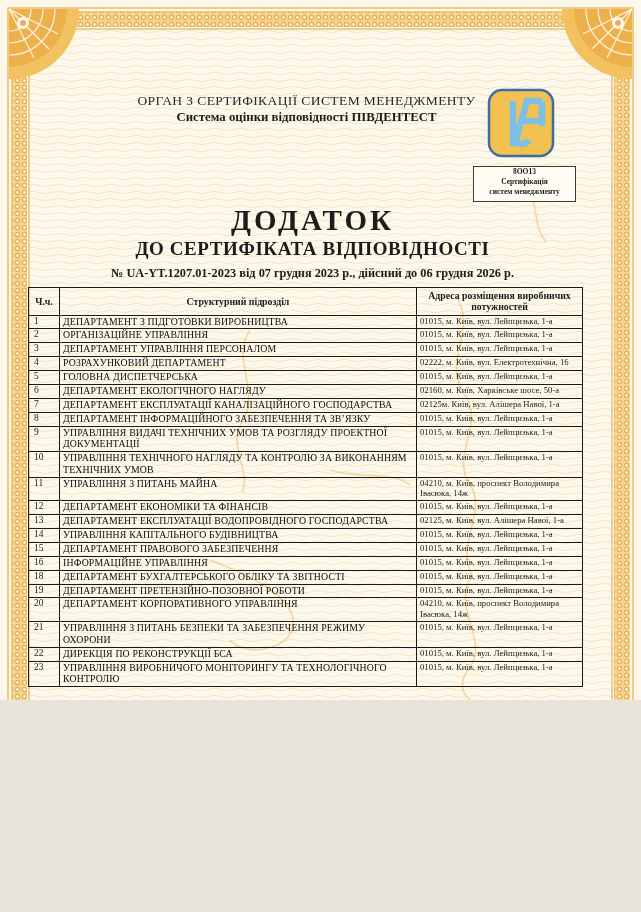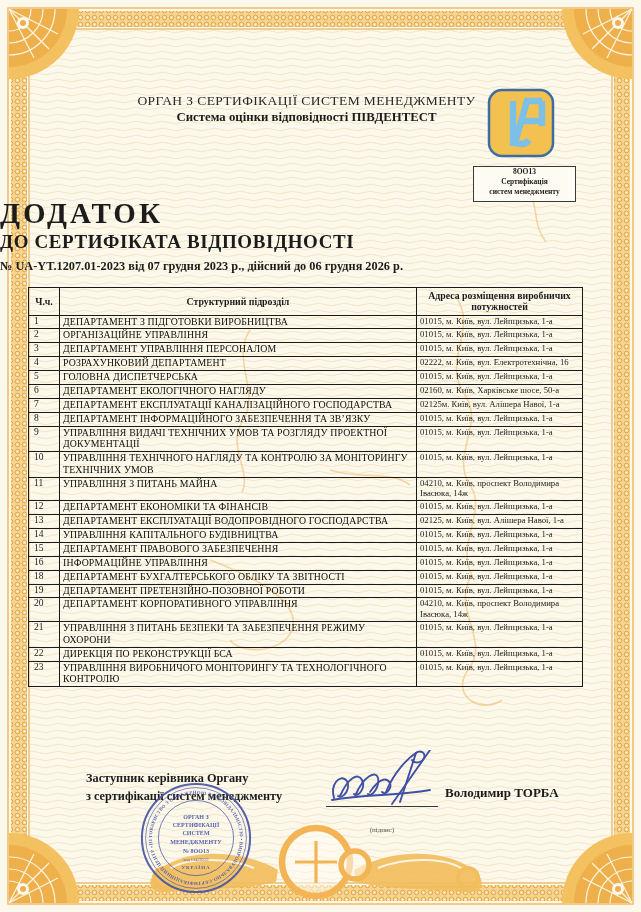--- a/index.html
+++ b/index.html
@@ -1,33 +1,33 @@
 <!DOCTYPE html>
 <html><head>
 <meta charset="utf-8">
 <style>
   html,body{margin:0;padding:0;background:#e8e4da;}
   .page{
-    position:relative;width:641px;height:912px;margin:0 auto;
+    position:relative;width:641px;height:700px;margin:0 auto;
     background:#fdf8ec;overflow:hidden;
     font-family:"Liberation Serif","DejaVu Serif",serif;color:#1c1c1c;
   }
   .deco{position:absolute;inset:0;z-index:0;}
   .layer{position:absolute;z-index:1;}
   .hdr{left:0;right:28px;top:93px;text-align:center;}
   .org1{font-size:13.5px;letter-spacing:.4px;color:#2a2a2a;}
   .org2{font-size:12.8px;font-weight:bold;margin-top:1px;}
   .logo{left:487px;top:88px;width:70px;height:72px;}
   .accbox{
     left:473px;top:166px;width:103px;height:36px;
     border:1px solid #3a3a3a;background:rgba(255,253,246,.85);
     text-align:center;font-weight:bold;padding-top:0;box-sizing:border-box;
   }
   .accbox div{font-size:7.5px;line-height:1.35;}
-  .titleblock{left:0;right:16px;top:198px;text-align:left;}
+  .titleblock{left:0;right:16px;top:205px;text-align:center;}
   .t1{font-size:29px;font-weight:bold;letter-spacing:3px;line-height:1.05;}
   .t2{font-size:19px;font-weight:bold;letter-spacing:.6px;margin-top:3px;}
   .t3{font-size:12.3px;font-weight:bold;margin-top:6px;}
   table.tbl{
     left:28px;top:287px;position:absolute;z-index:1;width:554px;
     border-collapse:collapse;table-layout:fixed;background:transparent;
   }
   .tbl th,.tbl td{border:1px solid #1a1a1a;vertical-align:top;overflow:hidden;}
   .tbl th{font-size:9.8px;font-weight:bold;vertical-align:middle;line-height:1.15;padding:2px 2px;}
   .tbl td{padding:0 3px 1px 3px;}
@@ -193,21 +193,21 @@
           <td class="c-name">ДЕПАРТАМЕНТ ІНФОРМАЦІЙНОГО ЗАБЕЗПЕЧЕННЯ ТА ЗВ’ЯЗКУ</td>
           <td class="c-addr">01015, м. Київ, вул. Лейпцизька, 1-а</td>
         </tr>
         <tr>
           <td class="c-num">9</td>
           <td class="c-name">УПРАВЛІННЯ ВИДАЧІ ТЕХНІЧНИХ УМОВ ТА РОЗГЛЯДУ ПРОЕКТНОЇ ДОКУМЕНТАЦІЇ</td>
           <td class="c-addr">01015, м. Київ, вул. Лейпцизька, 1-а</td>
         </tr>
         <tr>
           <td class="c-num">10</td>
-          <td class="c-name">УПРАВЛІННЯ ТЕХНІЧНОГО НАГЛЯДУ ТА КОНТРОЛЮ ЗА МОНІТОРИНГУ ТЕХНІЧНИХ УМОВ</td>
+          <td class="c-name">УПРАВЛІННЯ ТЕХНІЧНОГО НАГЛЯДУ ТА КОНТРОЛЮ ЗА ВИКОНАННЯМ ТЕХНІЧНИХ УМОВ</td>
           <td class="c-addr">01015, м. Київ, вул. Лейпцизька, 1-а</td>
         </tr>
         <tr>
           <td class="c-num">11</td>
           <td class="c-name">УПРАВЛІННЯ З ПИТАНЬ МАЙНА</td>
           <td class="c-addr">04210, м. Київ, проспект Володимира Івасюка, 14ж</td>
         </tr>
         <tr>
           <td class="c-num">12</td>
           <td class="c-name">ДЕПАРТАМЕНТ ЕКОНОМІКИ ТА ФІНАНСІВ</td>

